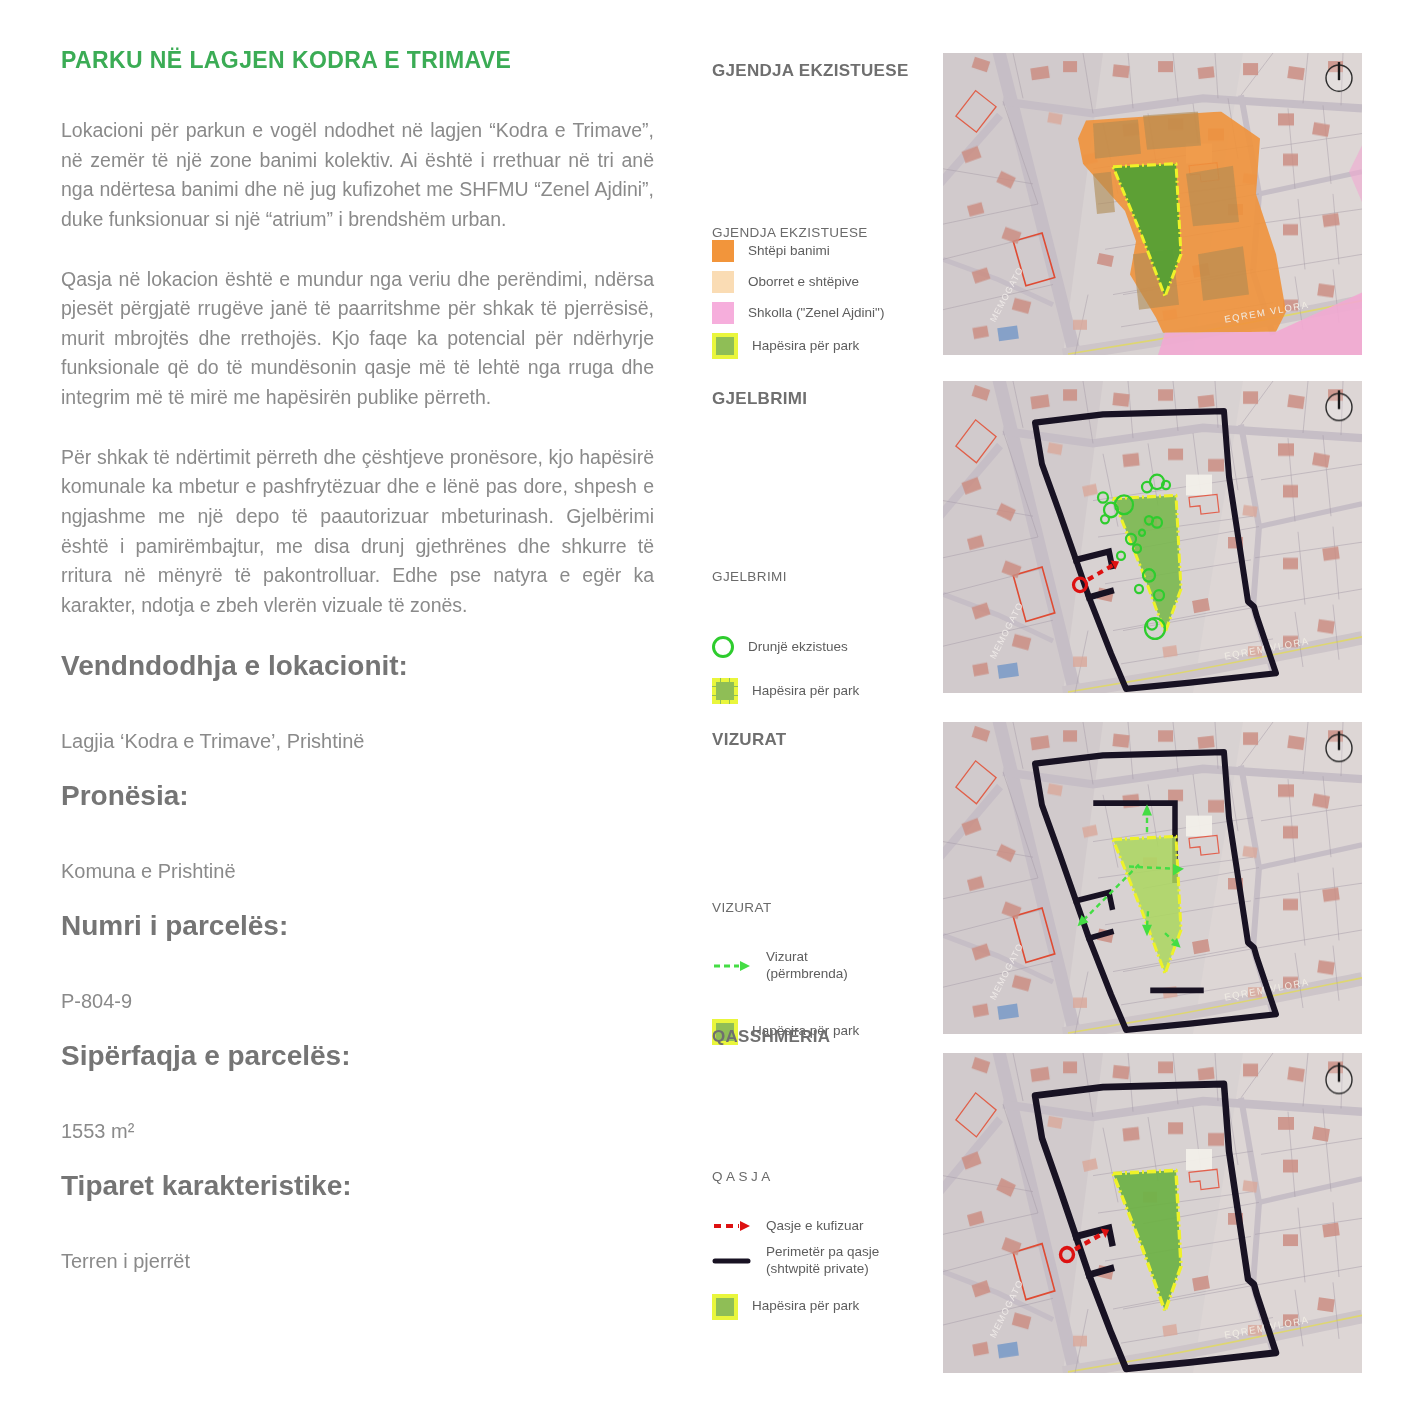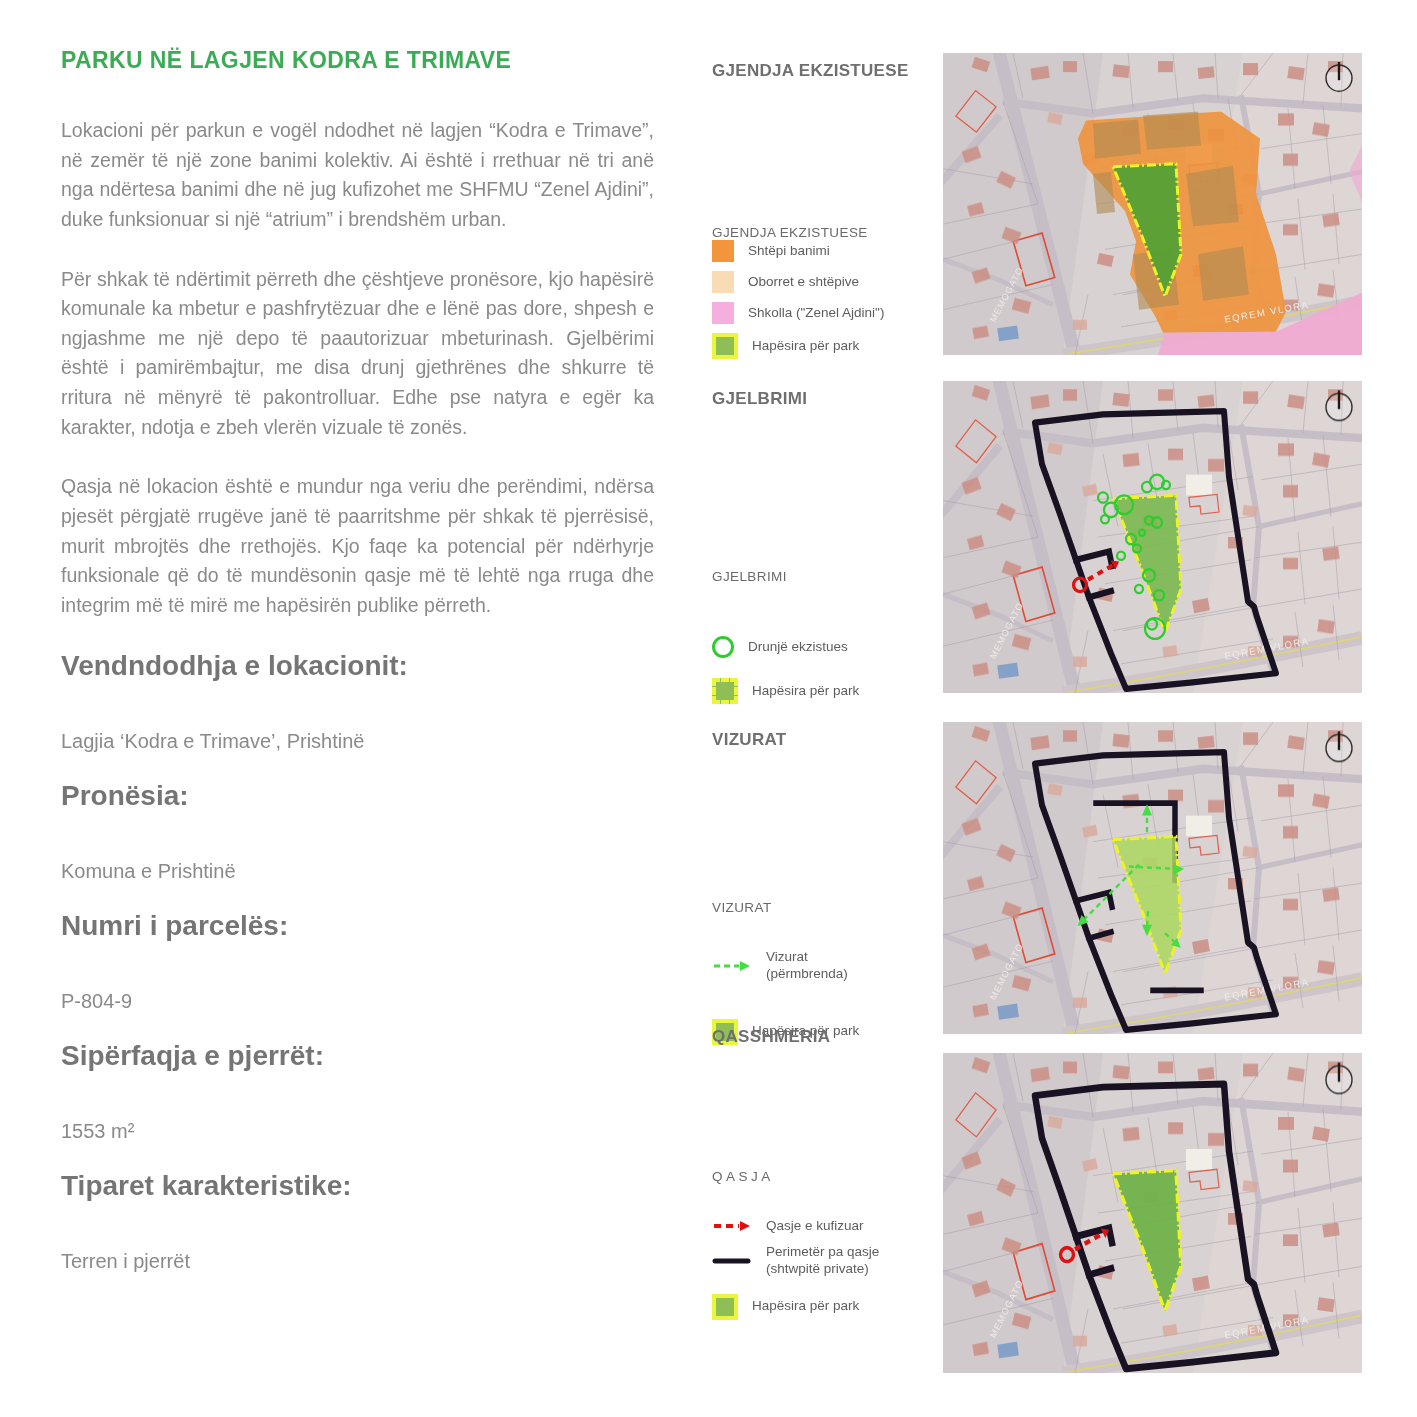--- a/index.html
+++ b/index.html
@@ -32,37 +32,37 @@
   
   .map{position:absolute;left:943px;width:419px;overflow:hidden;background:#d8d2d2;}
   .map svg{display:block;width:100%;height:100%;}
 </style>
 </head>
 <body>
 
 <div class="left-col">
   <h1 class="page-title">PARKU NË LAGJEN KODRA E TRIMAVE</h1>
   <p class="para">Lokacioni për parkun e vogël ndodhet në lagjen “Kodra e Trimave”, në zemër të një zone banimi kolektiv. Ai është i rrethuar në tri anë nga ndërtesa banimi dhe në jug kufizohet me SHFMU “Zenel Ajdini”, duke funksionuar si një “atrium” i brendshëm urban.</p>
+  <p class="para">Qasja në lokacion është e mundur nga veriu dhe perëndimi, ndërsa pjesët përgjatë rrugëve janë të paarritshme për shkak të pjerrësisë, murit mbrojtës dhe rrethojës. Kjo faqe ka potencial për ndërhyrje funksionale që do të mundësonin qasje më të lehtë nga rruga dhe integrim më të mirë me hapësirën publike përreth.</p>
   <p class="para">Për shkak të ndërtimit përreth dhe çështjeve pronësore, kjo hapësirë komunale ka mbetur e pashfrytëzuar dhe e lënë pas dore, shpesh e ngjashme me një depo të paautorizuar mbeturinash. Gjelbërimi është i pamirëmbajtur, me disa drunj gjethrënes dhe shkurre të rritura në mënyrë të pakontrolluar. Edhe pse natyra e egër ka karakter, ndotja e zbeh vlerën vizuale të zonës.</p>
-  <p class="para">Qasja në lokacion është e mundur nga veriu dhe perëndimi, ndërsa pjesët përgjatë rrugëve janë të paarritshme për shkak të pjerrësisë, murit mbrojtës dhe rrethojës. Kjo faqe ka potencial për ndërhyrje funksionale që do të mundësonin qasje më të lehtë nga rruga dhe integrim më të mirë me hapësirën publike përreth.</p>
 
   <div class="detail">
     <div class="detail-label">Vendndodhja e lokacionit:</div>
     <div class="detail-value">Lagjia ‘Kodra e Trimave’, Prishtinë</div>
   </div>
   <div class="detail">
     <div class="detail-label">Pronësia:</div>
     <div class="detail-value">Komuna e Prishtinë</div>
   </div>
   <div class="detail">
     <div class="detail-label">Numri i parcelës:</div>
     <div class="detail-value">P-804-9</div>
   </div>
   <div class="detail">
-    <div class="detail-label">Sipërfaqja e pjerrët:</div>
+    <div class="detail-label">Sipërfaqja e parcelës:</div>
     <div class="detail-value">1553 m²</div>
   </div>
   <div class="detail">
     <div class="detail-label">Tiparet karakteristike:</div>
     <div class="detail-value">Terren i pjerrët</div>
   </div>
 </div>
 
 <div class="legend-block" style="top:53px">
   <div class="sec-title">GJENDJA EKZISTUESE</div>

